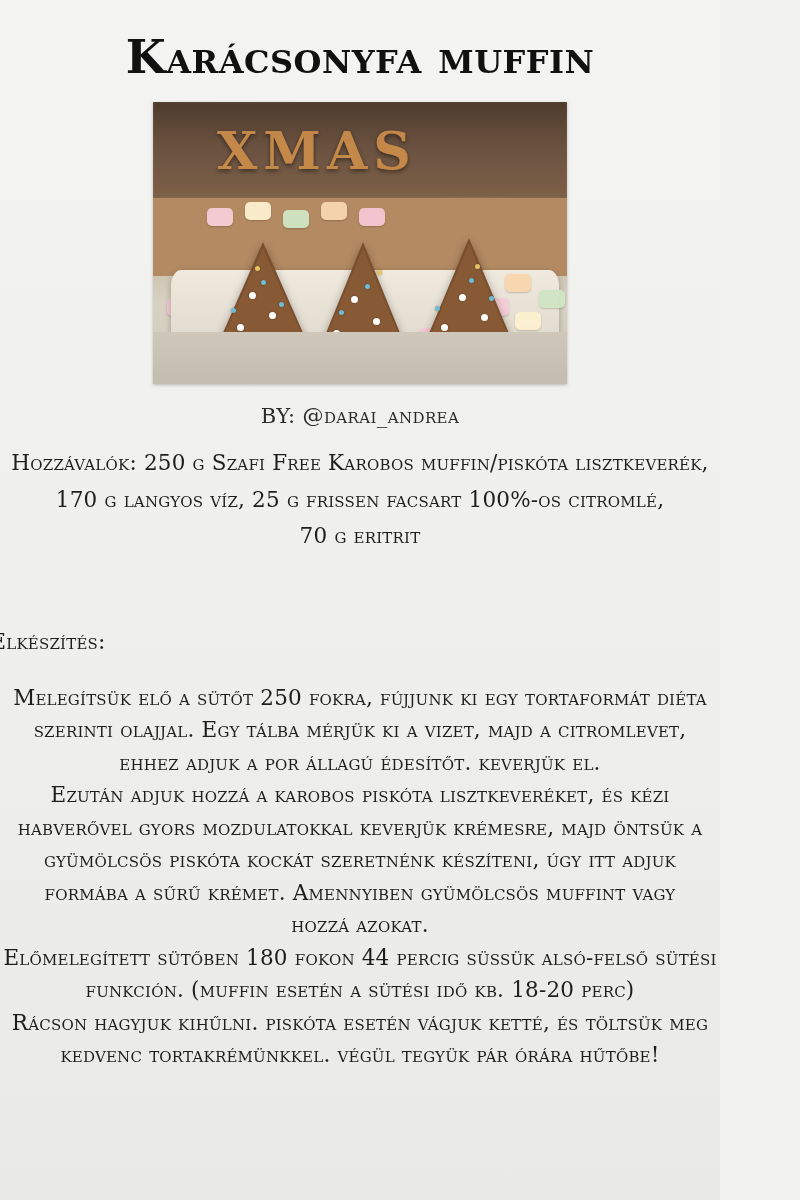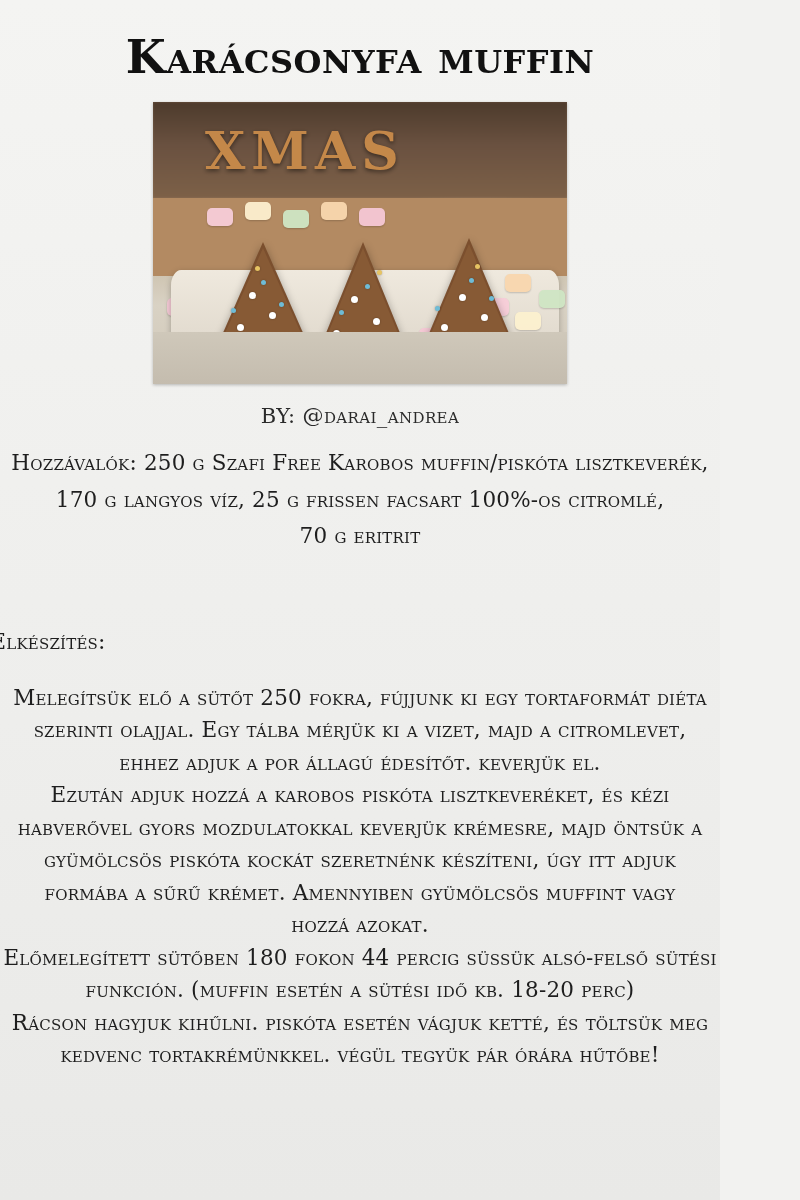--- a/index.html
+++ b/index.html
@@ -56,21 +56,21 @@
   
   .bg-band {
     position: absolute;
     left: 0; right: 0; top: 0; height: 96px;
     background: linear-gradient(180deg, #4d3b2c 0%, #6a5140 45%, #7d6148 100%);
     filter: blur(1px);
   }
   .xmas-letters {
     position: absolute;
     top: 18px;
-    left: 52px;
+    left: 64px;
     font-family: "DejaVu Serif", serif;
     font-weight: bold;
     font-size: 52px;
     letter-spacing: 6px;
     color: #c98b4a;
     text-shadow: 0 2px 4px rgba(0,0,0,0.5);
     opacity: 0.95;
   }
   .table-surface {
     position: absolute;

